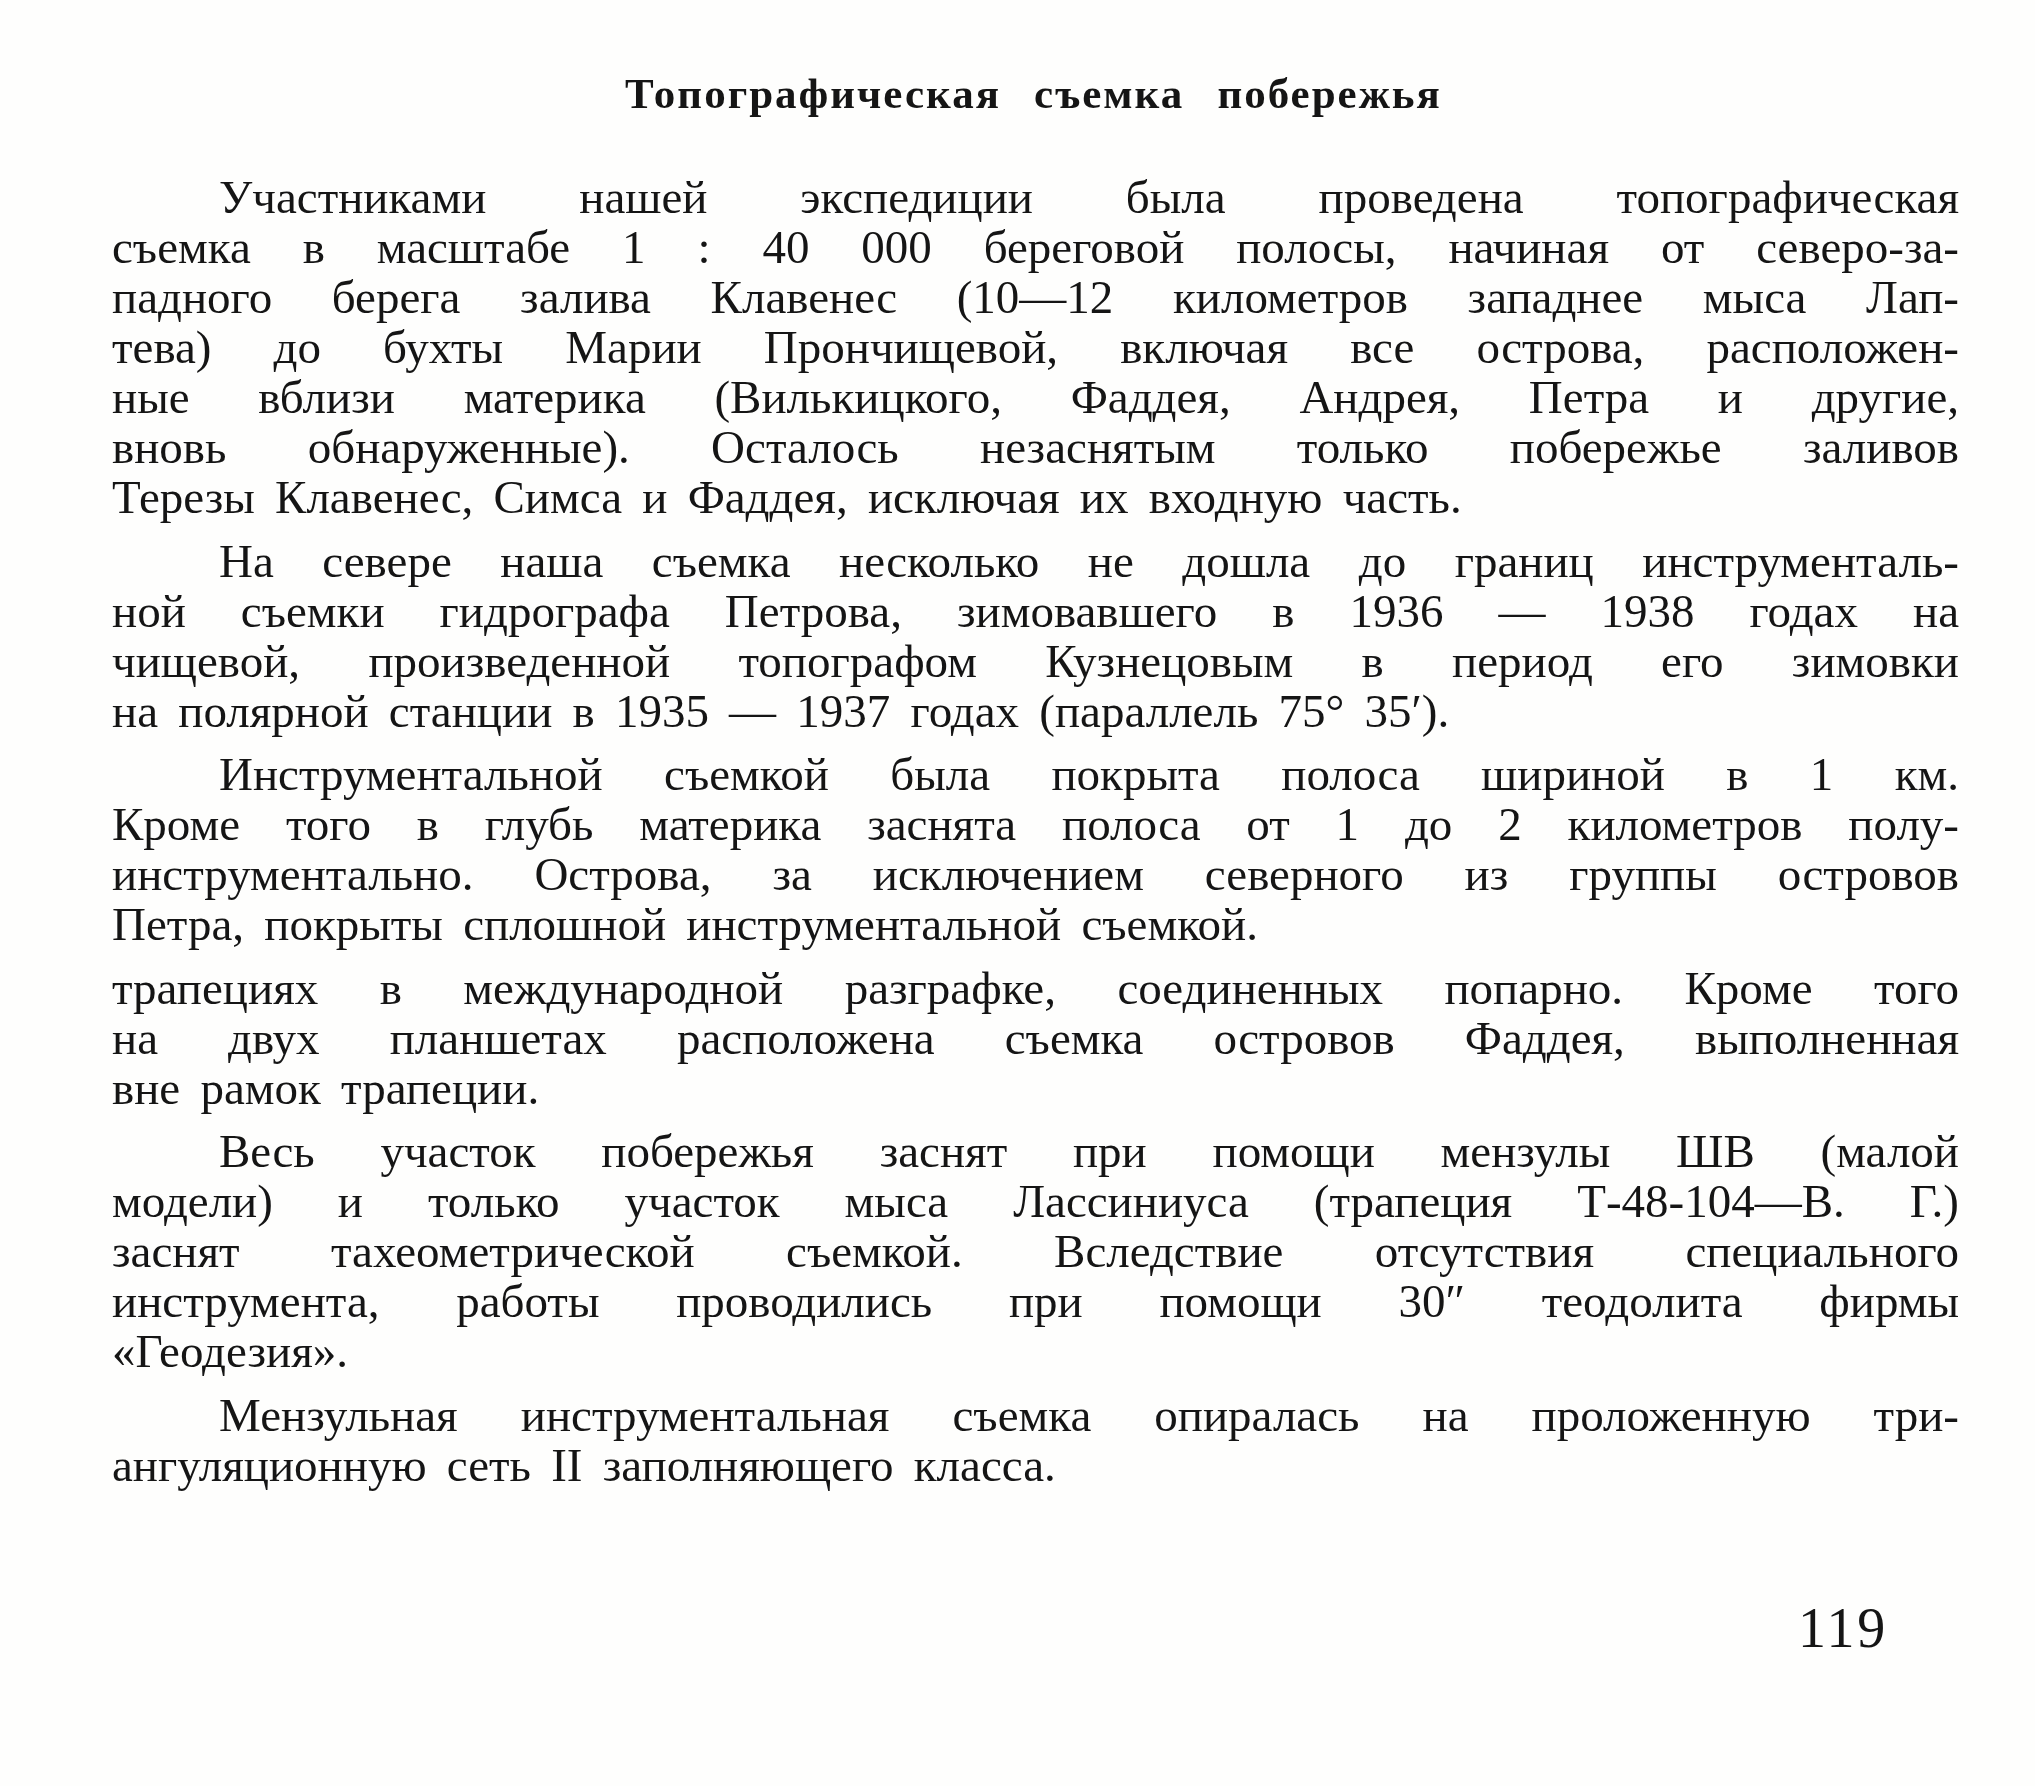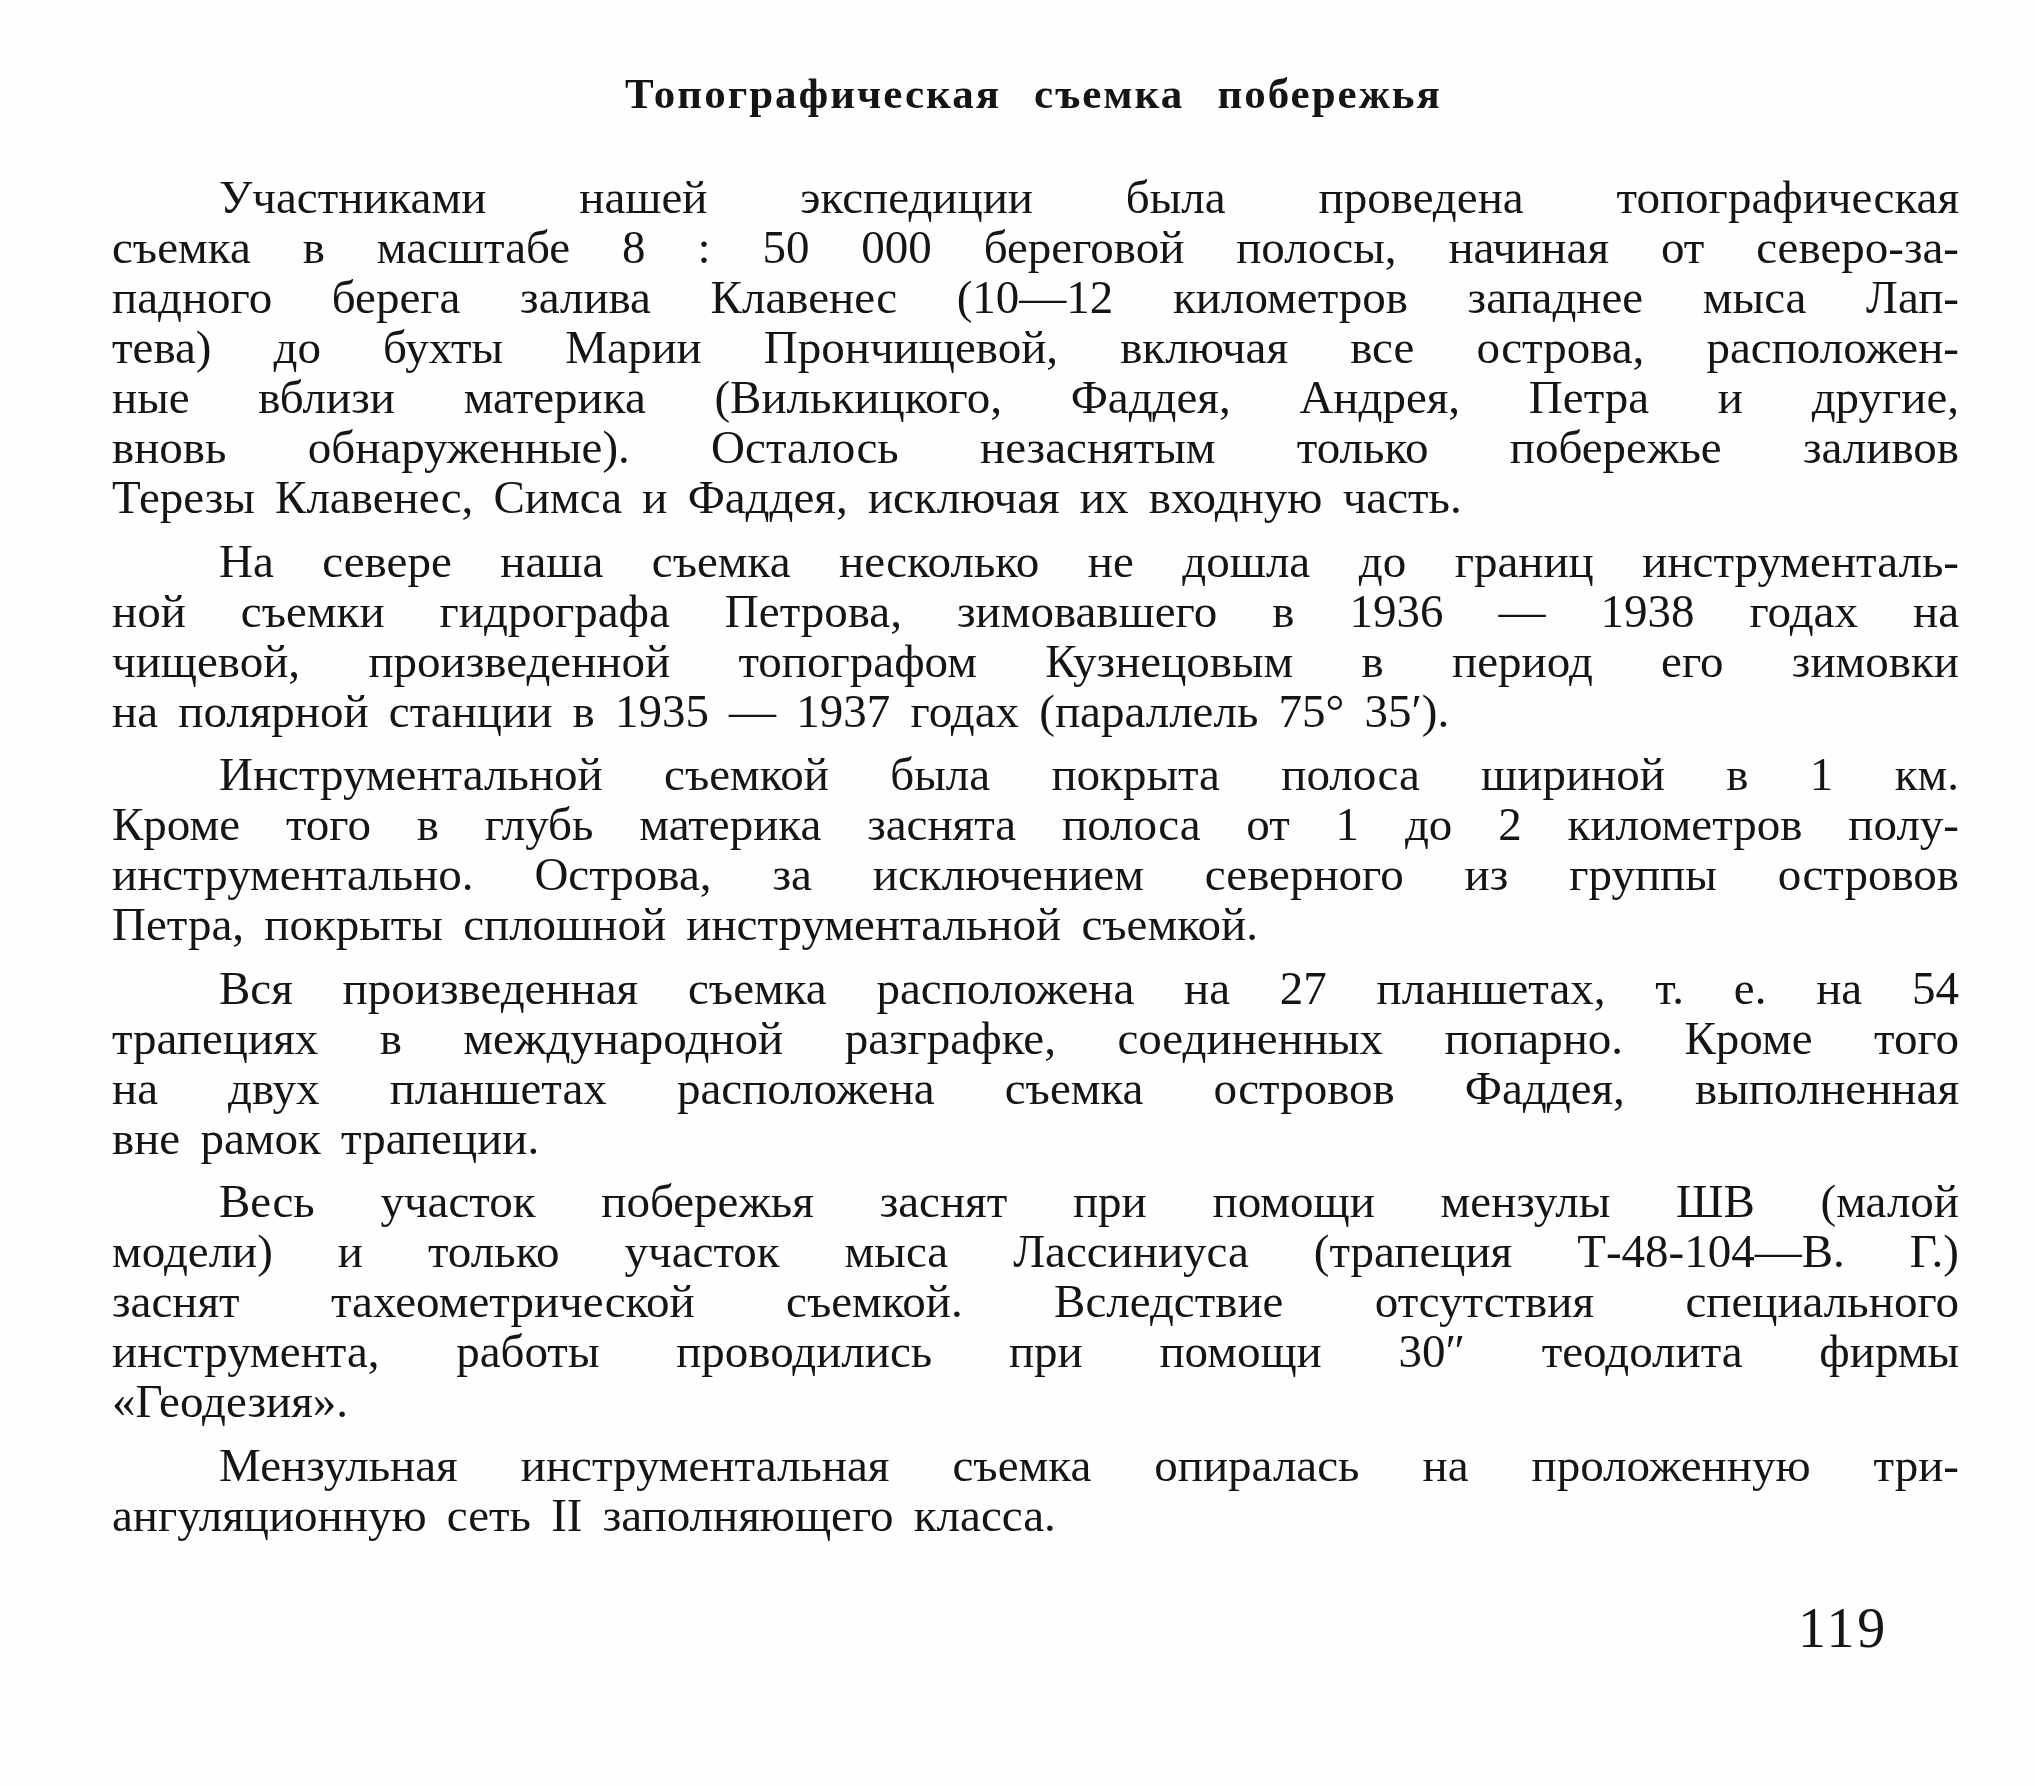--- a/index.html
+++ b/index.html
@@ -61,41 +61,40 @@
 </style>
 </head>
 <body>
 
 <div class="page">
   <div class="doc-title">Топографическая съемка побережья</div>
 
   <div class="text-block" id="paragraphs">
       <div class="para">
         <div class="line first">Участниками нашей экспедиции была проведена топографическая</div>
-        <div class="line">съемка в масштабе 8 : 50 000 береговой полосы, начиная от северо-за-</div>
+        <div class="line">съемка в масштабе 1 : 40 000 береговой полосы, начиная от северо-за-</div>
         <div class="line">падного берега залива Клавенес (10—12 километров западнее мыса Лап-</div>
         <div class="line">тева) до бухты Марии Прончищевой, включая все острова, расположен-</div>
         <div class="line">ные вблизи материка (Вилькицкого, Фаддея, Андрея, Петра и другие,</div>
         <div class="line">вновь обнаруженные). Осталось незаснятым только побережье заливов</div>
         <div class="line last">Терезы Клавенес, Симса и Фаддея, исключая их входную часть.</div>
       </div>
       <div class="para">
         <div class="line first">На севере наша съемка несколько не дошла до границ инструменталь-</div>
         <div class="line">ной съемки гидрографа Петрова, зимовавшего в 1936 — 1938 годах на</div>
         <div class="line">чищевой, произведенной топографом Кузнецовым в период его зимовки</div>
         <div class="line last">на полярной станции в 1935 — 1937 годах (параллель 75° 35′).</div>
       </div>
       <div class="para">
         <div class="line first">Инструментальной съемкой была покрыта полоса шириной в 1 км.</div>
         <div class="line">Кроме того в глубь материка заснята полоса от 1 до 2 километров полу-</div>
         <div class="line">инструментально. Острова, за исключением северного из группы островов</div>
         <div class="line last">Петра, покрыты сплошной инструментальной съемкой.</div>
       </div>
       <div class="para">
-        <div class="line first">Вся произведенная съемка расположена на 27 планшетах, т. е. на 54</div>
         <div class="line">трапециях в международной разграфке, соединенных попарно. Кроме того</div>
         <div class="line">на двух планшетах расположена съемка островов Фаддея, выполненная</div>
         <div class="line last">вне рамок трапеции.</div>
       </div>
       <div class="para">
         <div class="line first">Весь участок побережья заснят при помощи мензулы ШВ (малой</div>
         <div class="line">модели) и только участок мыса Лассиниуса (трапеция Т-48-104—В. Г.)</div>
         <div class="line">заснят тахеометрической съемкой. Вследствие отсутствия специального</div>
         <div class="line">инструмента, работы проводились при помощи 30″ теодолита фирмы</div>
         <div class="line last">«Геодезия».</div>

